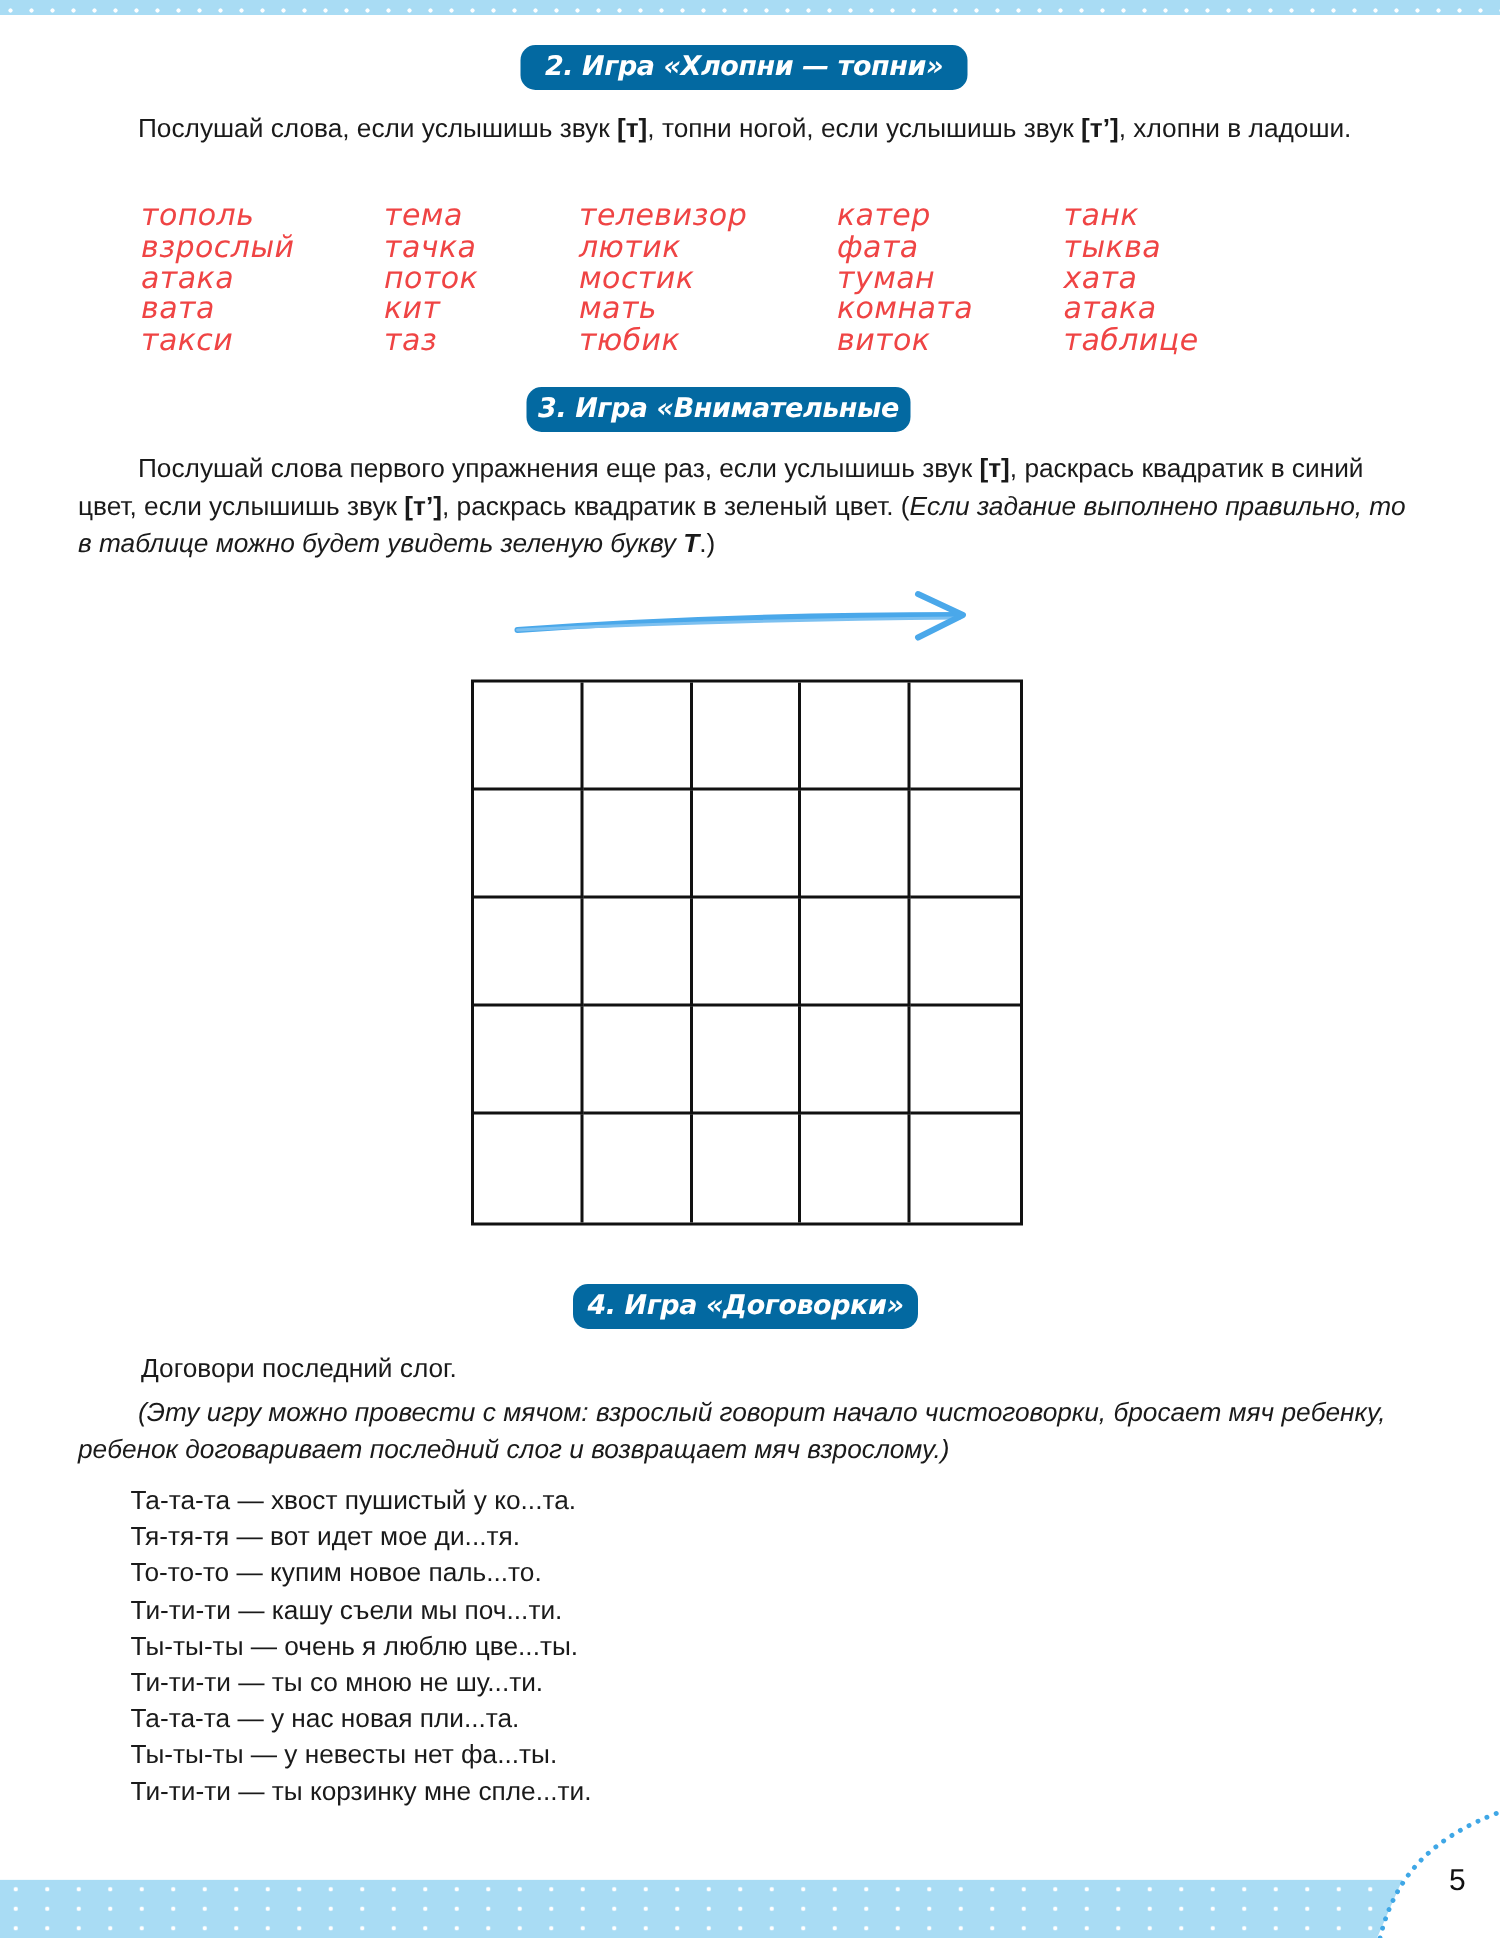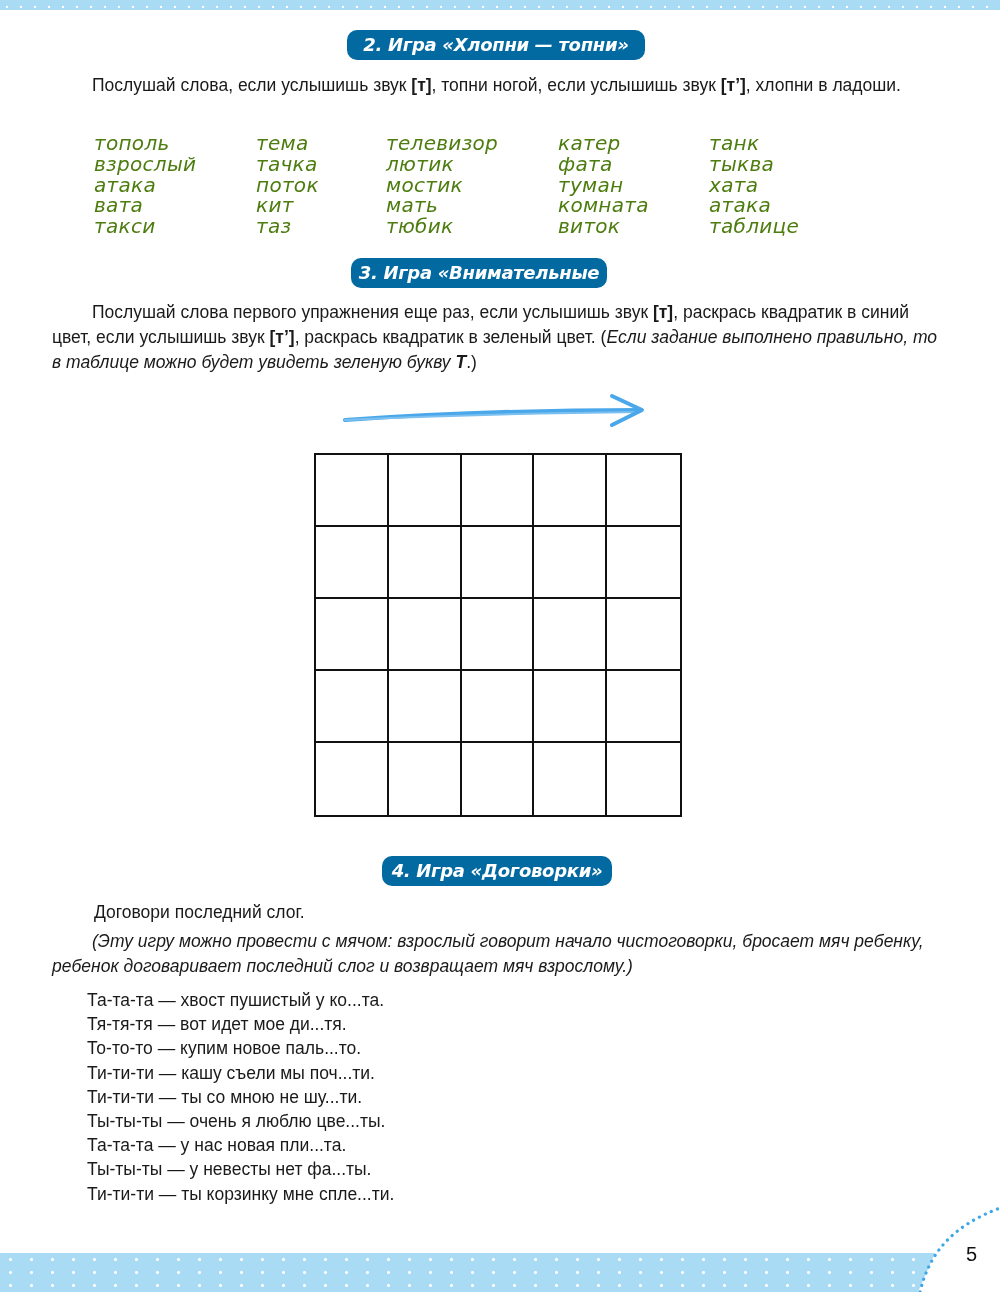--- a/index.html
+++ b/index.html
@@ -8,21 +8,21 @@
   .top-band { position:absolute; left:0; top:0; width:1000px; height:10px;
     background: radial-gradient(circle, #ffffff 1.2px, transparent 1.6px) 0 0/14px 14px, #a9dcf4; }
   .pill { position:absolute; background:#0369a1; color:#fff; font-style:italic; font-weight:bold;
     font-size:18px; border-radius:10px; height:30px; line-height:30px; text-align:center;
     font-family:"DejaVu Sans", sans-serif; letter-spacing:-0.3px; }
   .para { position:absolute; font-size:17.5px; line-height:25px; }
   .indent { text-indent:40px; }
   .it { font-style:italic; }
   .words { position:absolute; top:133px; left:94px; width:740px; height:110px; }
   .wcol { position:absolute; top:0; font-style:italic; font-size:20px; line-height:20.8px;
-          font-family:"DejaVu Sans", sans-serif; color:#4d7c0f; letter-spacing:0.3px; }
+          font-family:"DejaVu Sans", sans-serif; color:#ef4444; letter-spacing:0.3px; }
   .wcol div { white-space:nowrap; }
   .grid { position:absolute; left:314px; top:453px; width:368px; height:364px;
     display:grid; grid-template-columns:repeat(5,1fr); grid-template-rows:repeat(5,1fr);
     border:2px solid #111; box-sizing:border-box; }
   .cell { border-right:2px solid #111; border-bottom:2px solid #111; }
   .cell.lastc { border-right:none; }
   .cell.lastr { border-bottom:none; }
   .rhymes { position:absolute; left:87px; top:988px; font-size:17.5px; line-height:24.2px; }
   .rhymes div { white-space:nowrap; }
   .bottom-band { position:absolute; left:0; top:1253px; width:950px; height:39px;
@@ -121,22 +121,22 @@
 
 <div class="pill" style="left:382px; top:856px; width:230px;">4. Игра «Договорки»</div>
 <div class="para" style="left:94px; top:900px; width:860px;">Договори последний слог.</div>
 <div class="para it indent" style="left:52px; top:929px; width:895px;">(Эту игру можно провести с мячом: взрослый говорит начало чистоговорки, бросает мяч ребенку, ребенок договаривает последний слог и возвращает мяч взрослому.)</div>
 
 <div class="rhymes">
   <div>Та-та-та — хвост пушистый у ко...та.</div>
   <div>Тя-тя-тя — вот идет мое ди...тя.</div>
   <div>То-то-то — купим новое паль...то.</div>
   <div>Ти-ти-ти — кашу съели мы поч...ти.</div>
+  <div>Ты-ты-ты — очень я люблю цве...ты.</div>
   <div>Ти-ти-ти — ты со мною не шу...ти.</div>
-  <div>Ты-ты-ты — очень я люблю цве...ты.</div>
   <div>Та-та-та — у нас новая пли...та.</div>
   <div>Ты-ты-ты — у невесты нет фа...ты.</div>
   <div>Ти-ти-ти — ты корзинку мне спле...ти.</div>
 </div>
 
 <div class="bottom-band"></div>
 <svg class="corner" width="90" height="92" viewBox="0 0 90 92">
   <path d="M10 92 C 20 50, 45 25, 90 8" stroke="#3fa7e6" stroke-width="3.2" fill="none" stroke-dasharray="0.1 6.5" stroke-linecap="round"></path>
 </svg>
 <div class="page-num">5</div>

